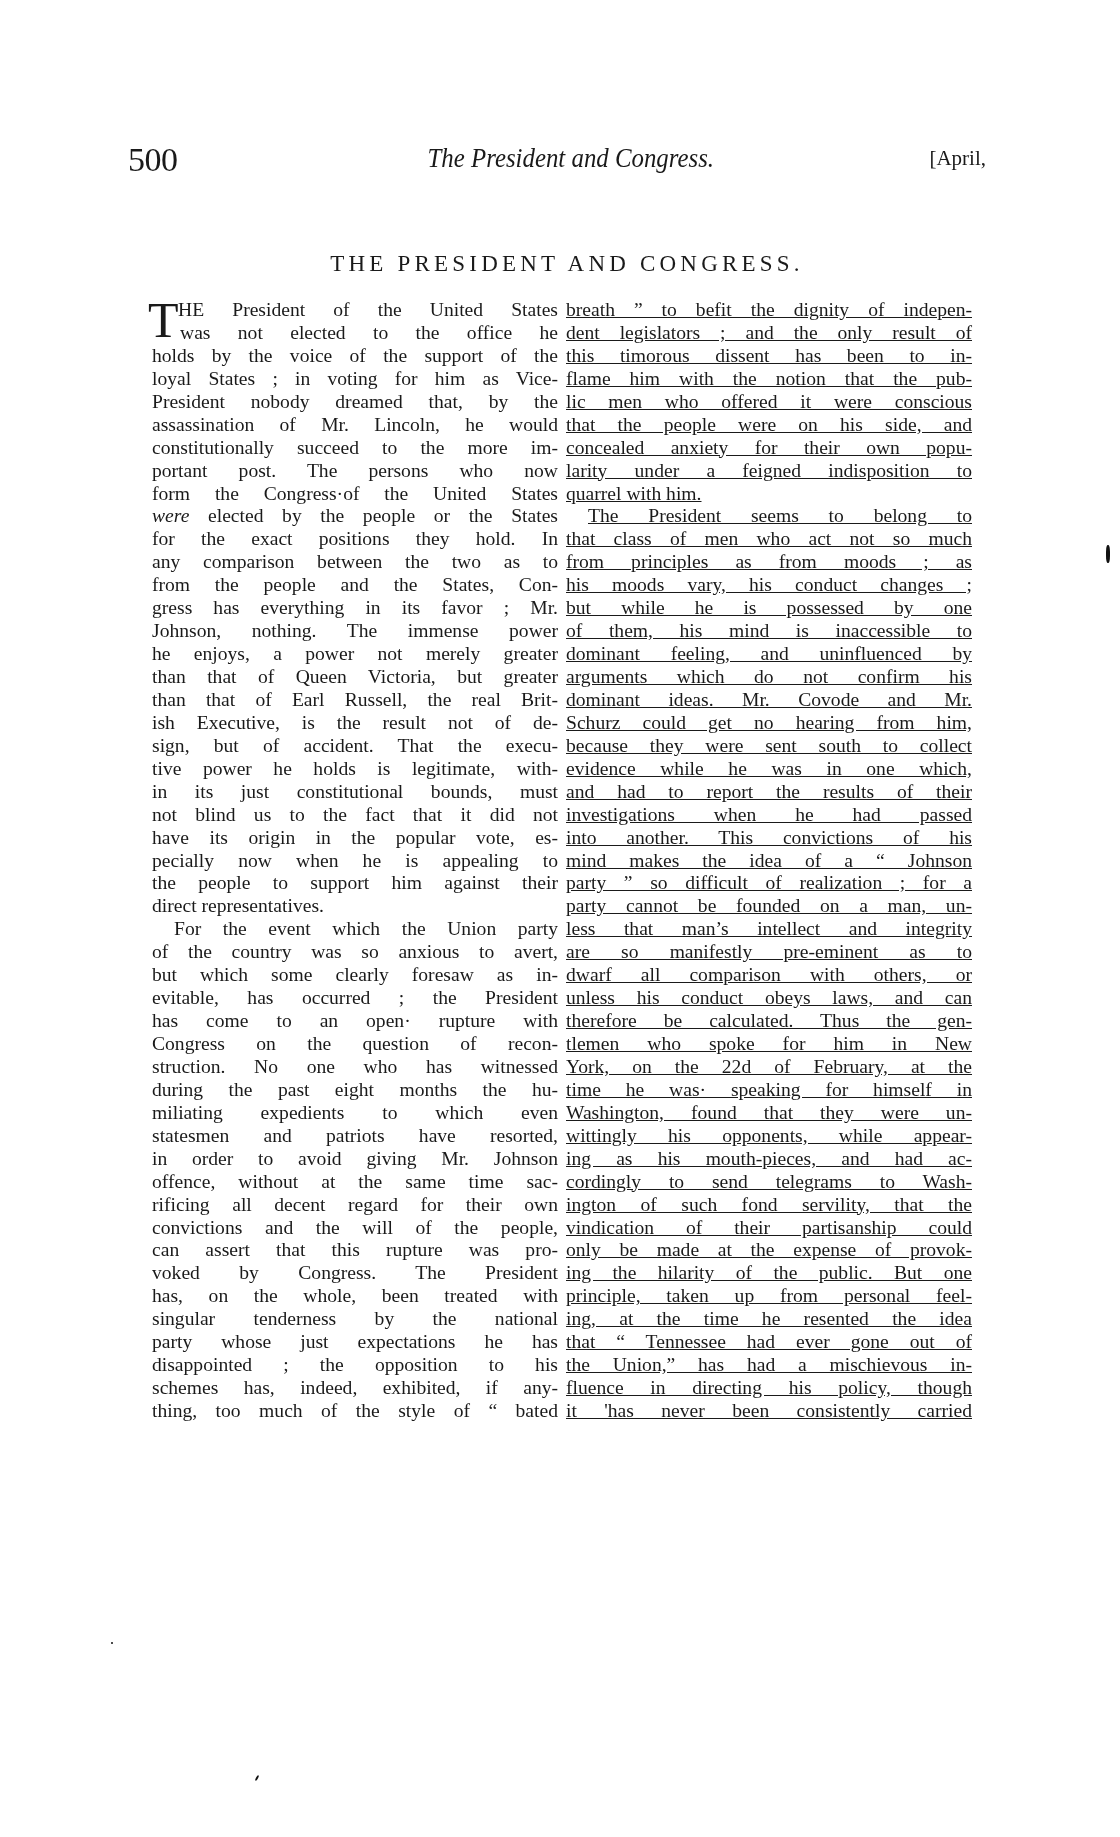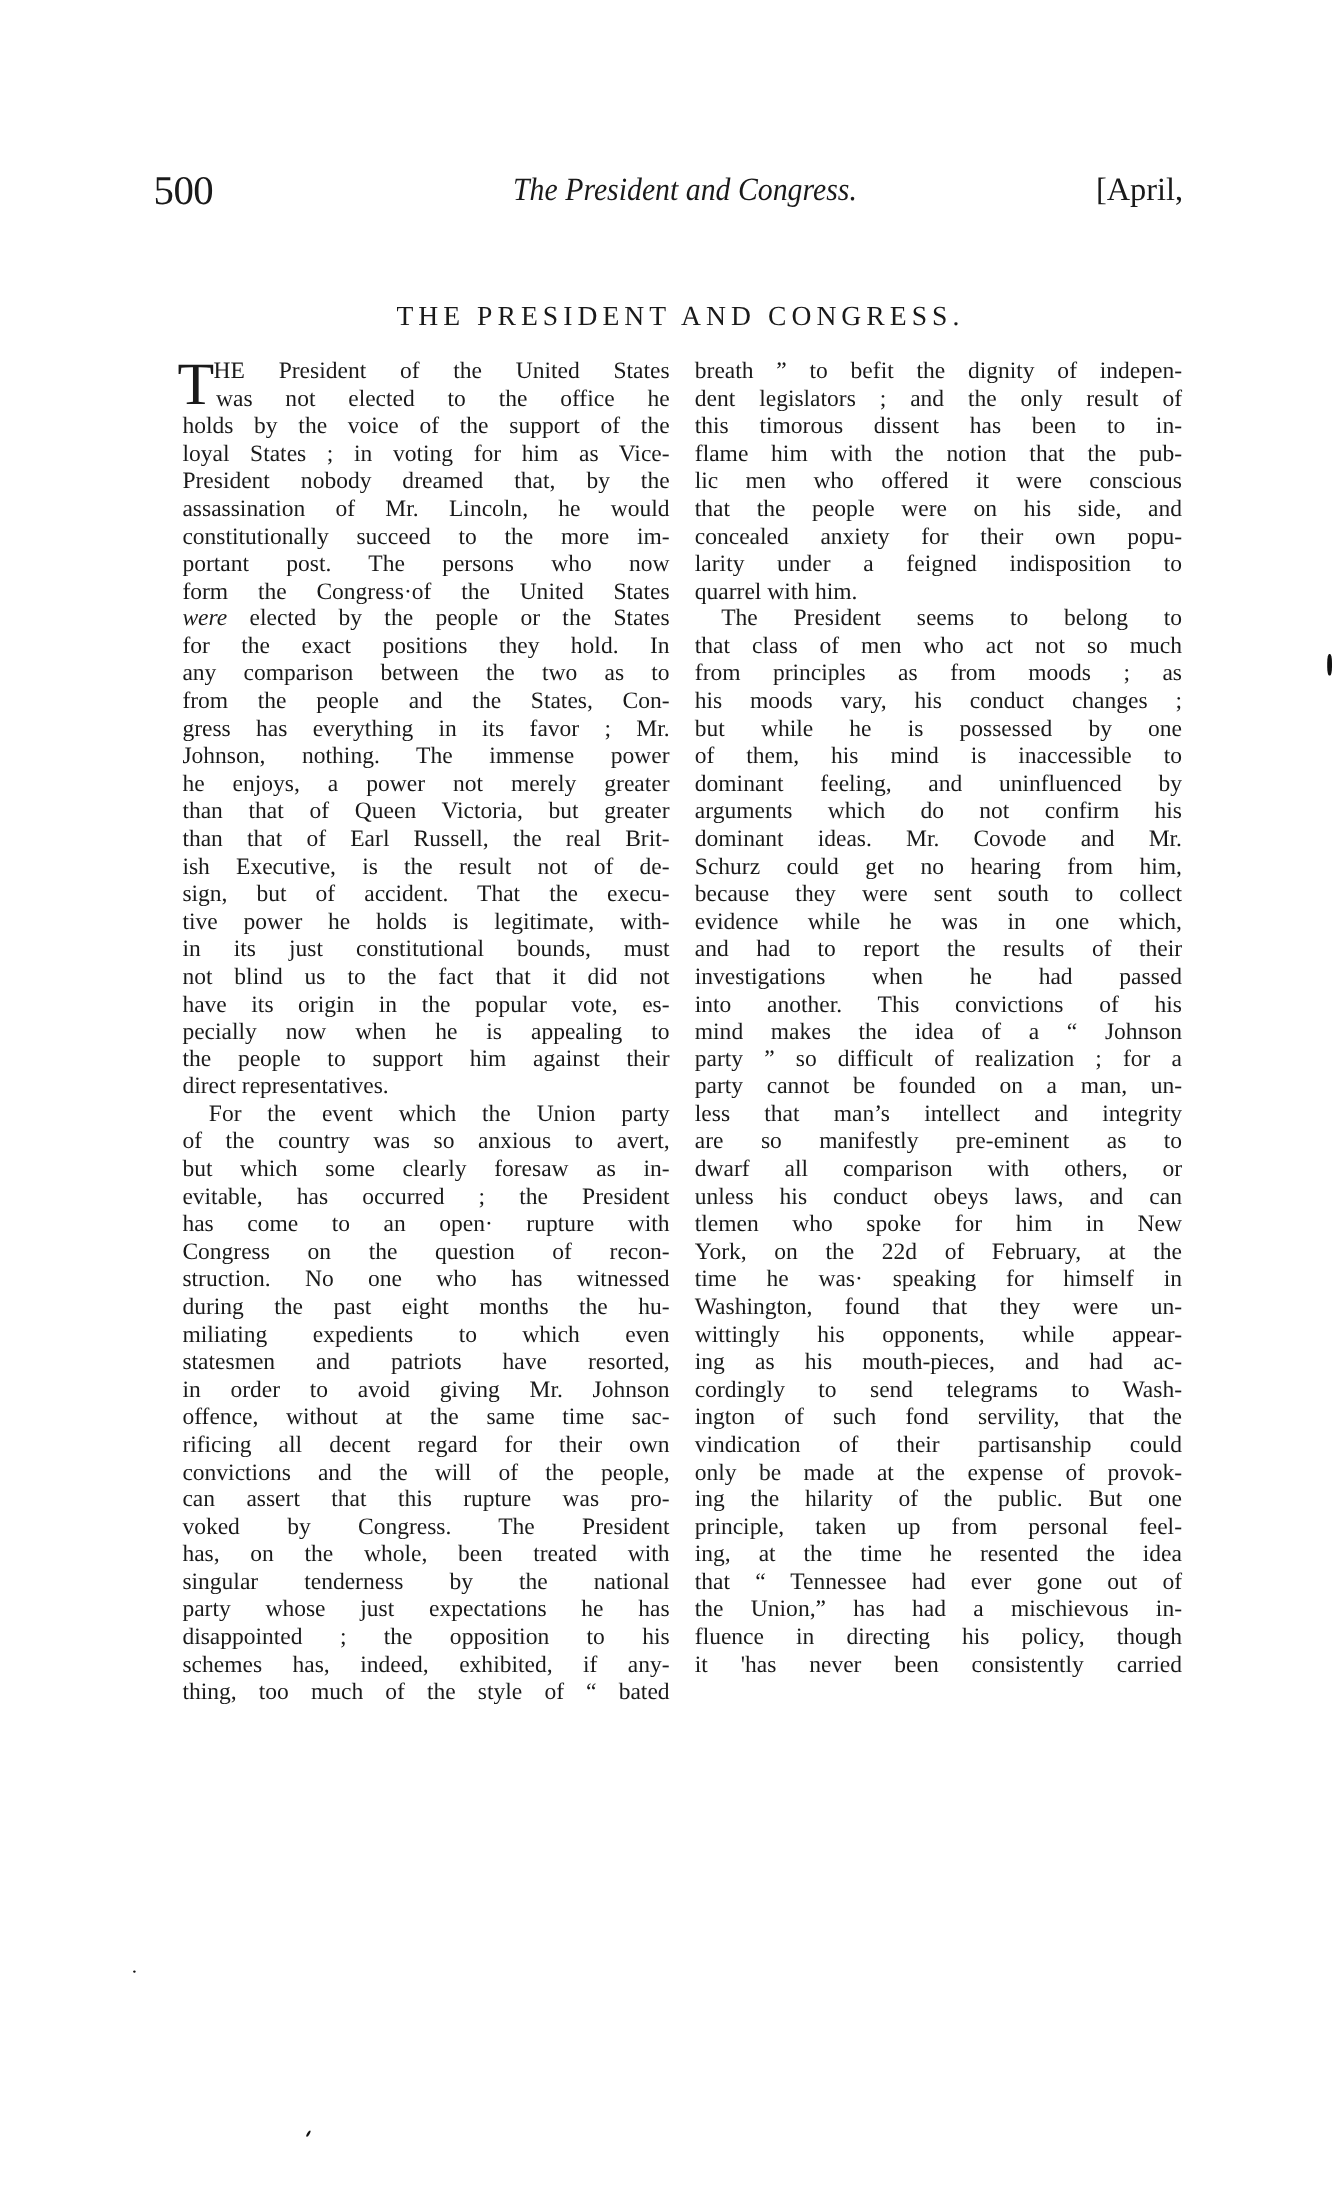--- a/index.html
+++ b/index.html
@@ -38,21 +38,21 @@
       text-align: center;
       font-style: italic;
       font-size: 27px;
       padding-left: 30px;
       transform: scaleX(0.92);
     }
     .issue-month {
       position: absolute;
       right: 0;
       top: 0;
-      font-size: 27px;
+      font-size: 21px;
     }
     .article-title {
       position: absolute;
       top: 246px;
       left: 128px;
       width: 858px;
       text-align: center;
       font-size: 23px;
       letter-spacing: 4.2px;
       line-height: 36px;
@@ -60,21 +60,21 @@
       box-sizing: border-box;
     }
     .column {
       position: absolute;
       top: 299px;
       width: 406px;
       font-size: 19.6px;
       line-height: 22.95px;
     }
     .col-left { left: 152px; }
-    .col-right { left: 579px; }
+    .col-right { left: 566px; text-decoration: underline; }
     .line {
       display: block;
       height: 22.95px;
       white-space: nowrap;
       text-align: justify;
       text-align-last: justify;
     }
     .line.last {
       text-align-last: left;
     }
@@ -196,20 +196,21 @@
   <span class="line">and had to report the results of their</span>
   <span class="line">investigations when he had passed</span>
   <span class="line">into another.  This convictions of his</span>
   <span class="line">mind makes the idea of a “ Johnson</span>
   <span class="line">party ” so difficult of realization ; for a</span>
   <span class="line">party cannot be founded on a man, un-</span>
   <span class="line">less that man’s intellect and integrity</span>
   <span class="line">are so manifestly pre-eminent as to</span>
   <span class="line">dwarf all comparison with others, or</span>
   <span class="line">unless his conduct obeys laws, and can</span>
+  <span class="line">therefore be calculated.  Thus the gen-</span>
   <span class="line">tlemen who spoke for him in New</span>
   <span class="line">York, on the 22d of February, at the</span>
   <span class="line">time he was· speaking for himself in</span>
   <span class="line">Washington, found that they were un-</span>
   <span class="line">wittingly his opponents, while appear-</span>
   <span class="line">ing as his mouth-pieces, and had ac-</span>
   <span class="line">cordingly to send telegrams to Wash-</span>
   <span class="line">ington of such fond servility, that the</span>
   <span class="line">vindication of their partisanship could</span>
   <span class="line">only be made at the expense of provok-</span>

